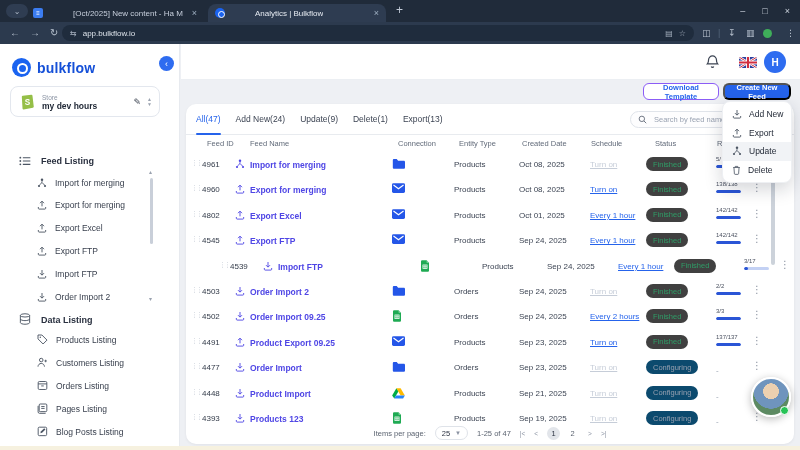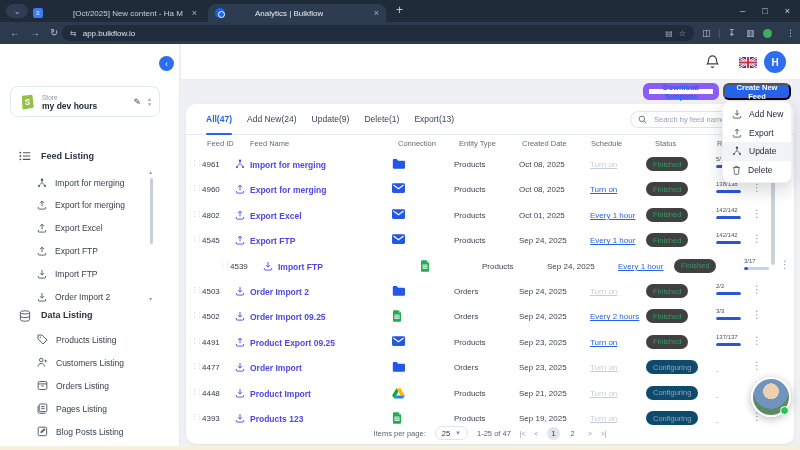--- a/index.html
+++ b/index.html
@@ -42,48 +42,48 @@
             font-size:9px;display:flex;align-items:center;justify-content:center;z-index:6;}
   .storecard{position:absolute;left:10px;top:42px;width:150px;height:31px;border:1px solid #e3e7ee;border-radius:8px;
              background:#fff;display:flex;align-items:center;padding:0 7px;gap:6px;}
   .storetxt{display:flex;flex-direction:column;line-height:8px;}
   .store-label{font-size:6.5px;color:#8a93a3;}
   .store-name{font-size:8.5px;font-weight:bold;color:#222a38;}
   .pencil{margin-left:auto;font-size:9px;color:#39414f;}
   .updown{display:flex;flex-direction:column;font-size:5px;color:#9aa2af;line-height:4.5px;text-align:center;}
   .home{position:absolute;left:10px;top:80px;width:150px;height:23px;border-radius:9px;background:#2e6cf0;color:#fff;
         display:flex;align-items:center;gap:9px;padding-left:21px;font-size:9px;font-weight:bold;}
-  .navmain{position:absolute;left:0;width:179px;height:15px;display:flex;align-items:flex-start;gap:10px;padding-left:19px;
+  .navmain{position:absolute;left:0;width:179px;height:15px;display:flex;align-items:flex-end;gap:10px;padding-left:19px;
            font-size:9px;font-weight:600;color:#2a3140;}
   .subitem{position:absolute;left:0;width:179px;height:15px;display:flex;align-items:center;gap:8px;padding-left:37px;
            font-size:8.5px;color:#39404e;white-space:nowrap;}
   .subitem .ic,.navmain .ic{color:#4b5563;display:flex;}
   .sbscroll{position:absolute;left:150px;top:134px;width:3px;height:66px;background:#c9cfd9;border-radius:2px;}
   .scaret{position:absolute;left:149px;font-size:6px;color:#9aa2af;}
 
   
   .topbar{position:absolute;left:181px;top:44px;width:619px;height:36px;background:#fff;border-bottom:1px solid #eceff3;}
   .bellwrap{position:absolute;left:524px;top:10px;}
   .flag{position:absolute;left:558px;top:13px;width:18px;height:11px;border-radius:2px;overflow:hidden;}
   .avatarH{position:absolute;left:583px;top:7px;width:22px;height:22px;border-radius:50%;background:#2e6cf0;color:#fff;
            font-size:10px;font-weight:bold;display:flex;align-items:center;justify-content:center;}
 
   
-  .btn-outline{position:absolute;left:643px;top:83px;width:76px;height:17px;border:6px solid #8b5cf6;border-radius:6px;
+  .btn-outline{position:absolute;left:643px;top:83px;width:76px;height:17px;border:1px solid #8b5cf6;border-radius:6px;
                background:#fff;color:#2563eb;font-size:7.5px;font-weight:600;display:flex;align-items:center;justify-content:center;padding-left:6px;}
   .btn-solid{position:absolute;left:723px;top:83px;width:68px;height:17px;border-radius:6px;background:#2563eb;color:#fff;
              font-size:7.5px;font-weight:600;display:flex;align-items:center;justify-content:center;}
 
   
   .card{position:absolute;left:186px;top:104px;width:608px;height:340px;background:#fff;border-radius:10px;
         box-shadow:0 1px 3px rgba(16,24,40,.06);}
   .tabsrow{position:absolute;left:0;top:0;width:608px;height:31px;border-bottom:1px solid #e8ebef;display:flex;
            align-items:center;gap:15px;padding-left:10px;font-size:8.5px;color:#3c4453;}
   .ftab{position:relative;height:31px;display:flex;align-items:center;}
-  .ftab.active{color:#2563eb;font-weight:bold;margin-left:10px;}
+  .ftab.active{color:#2563eb;font-weight:normal;}
   .ftab.active::after{content:"";position:absolute;left:0;right:0;bottom:0;height:2px;background:#2563eb;border-radius:2px;}
   .searchbox{position:absolute;left:444px;top:7px;width:150px;height:17px;border:1px solid #e0e4ea;border-radius:9px;
              background:#fdfdfe;display:flex;align-items:center;gap:5px;padding:0 7px;}
   .searchbox input{border:0;outline:0;background:transparent;font-size:7.5px;color:#3c4453;width:100%;font-family:inherit;}
   .searchbox input::placeholder{color:#9aa3b2;}
   .thead{position:absolute;left:0;top:31px;width:608px;height:17px;font-size:7.5px;color:#626b7a;}
   .th{position:absolute;top:4px;white-space:nowrap;}
   .rows{position:absolute;left:0;top:48px;width:608px;height:281px;}
   .trow{position:absolute;left:0;width:608px;height:25px;padding-left:18px;}
   .trow>*{position:absolute;white-space:nowrap;}
@@ -166,20 +166,24 @@
     </div>
     <span class="tbic" style="left:702px">◫</span>
     <span class="tbic" style="left:718px;color:#55657a">|</span>
     <span class="tbic" style="left:728px">↧</span>
     <span class="tbic" style="left:746px">▥</span>
     <span class="greendot"></span>
     <span class="tbic" style="left:786px">⋮</span>
   </div>
 
   <aside class="sidebar">
+    <div class="logo">
+      <span class="logomark"></span>
+      <span class="logotext">bulkflow</span>
+    </div>
     <div class="storecard">
       <span class="ic">
           <svg width="18" height="19" viewBox="0 0 20 22">
             <path d="M4 5.6c0-.6.5-1.1 1.1-1.2L15 3.1c.6-.1 1.2.4 1.3 1l1.5 12.8c.1.6-.4 1.2-1 1.3l-10.7 2c-.6.1-1.2-.3-1.3-1z" fill="#95bf47"></path>
             <text x="7.4" y="14.8" font-size="9.5" font-weight="bold" fill="#ffffff" font-family="Liberation Sans">S</text>
           </svg>
         </span>
       <span class="storetxt">
         <span class="store-label">Store</span>
         <span class="store-name">my dev hours</span>

